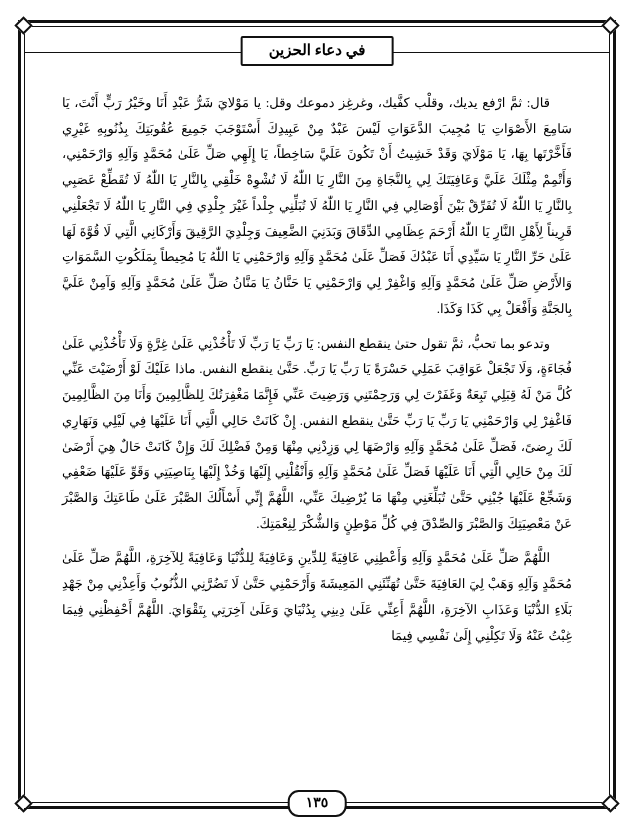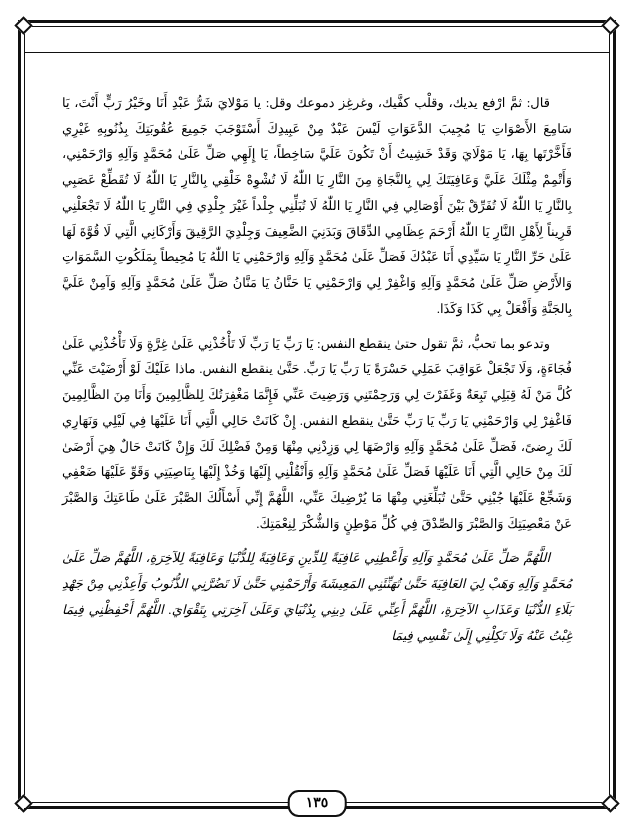--- a/index.html
+++ b/index.html
@@ -112,21 +112,20 @@
     font-size: 13px;
     line-height: 1.98;
     margin: 0 0 9px 0;
     text-indent: 22px;
     word-spacing: 0.5px;
     direction: rtl;
     text-align: justify;
   }
   .para.last {
     margin-bottom: 4px;
-    font-style: italic;
   }
 
   
   .folio {
     position: absolute;
     left: 50%;
     bottom: 14px;
     transform: translateX(-50%);
     border: 2px solid #111111;
     background: #ffffff;
@@ -157,20 +156,23 @@
 
   <div class="corner tl"></div>
   <div class="corner tr"></div>
   <div class="corner bl"></div>
   <div class="corner br"></div>
 
   <div class="header-band">
     <div class="header-rule"></div>
     <div class="tick l"></div>
     <div class="tick r"></div>
+    <div class="header-box">
+      <div class="title">في دعاء الحزين</div>
+    </div>
   </div>
 
   <div class="content">
     <p class="para">قال: ثمَّ ارْفع يديك، وقلْب كفَّيك، وغرغِز دموعك وقل: يا مَوْلايَ شَرُّ عَبْدِ أَنَا وخَيْرُ رَبٍّ أَنْتَ، يَا سَامِعَ الأَصْوَاتِ يَا مُجِيبَ الدَّعَوَاتِ لَيْسَ عَبْدٌ مِنْ عَبِيدِكَ أَسْتَوْجَبَ جَمِيعَ عُقُوبَتِكَ بِذُنُوبِهِ غَيْرِي فَأَخَّرْتَها بِهَا، يَا مَوْلَايَ وَقَدْ خَشِيتُ أَنْ تَكُونَ عَلَيَّ سَاخِطاً، يَا إِلَهِي صَلِّ عَلَىٰ مُحَمَّدٍ وَآلِهِ وَارْحَمْنِي، وَأَتْمِمْ مِثْلَكَ عَلَيَّ وَعَافِيَتَكَ لِي بِالنَّجَاةِ مِنَ النَّارِ يَا اللّٰهُ لَا تُشْوِهْ خَلْقِي بِالنَّارِ يَا اللّٰهُ لَا تُقَطِّعْ عَصَبِي بِالنَّارِ يَا اللّٰهُ لَا تُفَرِّقْ بَيْنَ أَوْصَالِي فِي النَّارِ يَا اللّٰهُ لَا تُبَلِّنِي جِلْداً غَيْرَ جِلْدِي فِي النَّارِ يَا اللّٰهُ لَا تَجْعَلْنِي قَرِيناً لِأَهْلِ النَّارِ يَا اللّٰهُ أَرْحَمَ عِظَامِي الدِّقَاقَ وَبَدَنِيَ الضَّعِيفَ وَجِلْدِيَ الرَّقِيقَ وَأَرْكَانِي الَّتِي لَا قُوَّةَ لَهَا عَلَىٰ حَرِّ النَّارِ يَا سَيِّدِي أَنَا عَبْدُكَ فَصَلِّ عَلَىٰ مُحَمَّدٍ وَآلِهِ وَارْحَمْنِي يَا اللّٰهُ يَا مُحِيطاً بِمَلَكُوتِ السَّمَوَاتِ وَالأَرْضِ صَلِّ عَلَىٰ مُحَمَّدٍ وَآلِهِ وَاغْفِرْ لِي وَارْحَمْنِي يَا حَنَّانُ يَا مَنَّانُ صَلِّ عَلَىٰ مُحَمَّدٍ وَآلِهِ وَآمِنْ عَلَيَّ بِالجَنَّةِ وَأَفْعَلْ بِي كَذَا وَكَذَا.</p>
     <p class="para">وتدعو بما تحبُّ، ثمَّ تقول حتىٰ ينقطع النفس: يَا رَبِّ يَا رَبِّ لَا تَأْخُذْنِي عَلَىٰ غِرَّةٍ وَلَا تَأْخُذْنِي عَلَىٰ فُجَاءَةٍ، وَلَا تَجْعَلْ عَوَاقِبَ عَمَلِي حَسْرَةً يَا رَبِّ يَا رَبِّ. حَتَّىٰ ينقطع النفس. ماذا عَلَيْكَ لَوْ أَرْضَيْتَ عَنِّي كُلَّ مَنْ لَهُ قِبَلِي تَبِعَةٌ وَغَفَرْتَ لِي وَرَحِمْتَنِي وَرَضِيتَ عَنِّي فَإِنَّمَا مَغْفِرَتُكَ لِلظَّالِمِينَ وَأَنَا مِنَ الظَّالِمِينَ فَاغْفِرْ لِي وَارْحَمْنِي يَا رَبِّ يَا رَبِّ حَتَّىٰ ينقطع النفس. إِنْ كَانَتْ حَالِي الَّتِي أَنَا عَلَيْهَا فِي لَيْلِي وَنَهَارِي لَكَ رِضىً، فَصَلِّ عَلَىٰ مُحَمَّدٍ وَآلِهِ وَارْضَهَا لِي وَزِدْنِي مِنْهَا وَمِنْ فَضْلِكَ لَكَ وَإِنْ كَانَتْ حَالٌ هِيَ أَرْضَىٰ لَكَ مِنْ حَالِي الَّتِي أَنَا عَلَيْهَا فَصَلِّ عَلَىٰ مُحَمَّدٍ وَآلِهِ وَأَنْقُلْنِي إِلَيْهَا وَخُذْ إِلَيْهَا بِنَاصِيَتِي وَقَوِّ عَلَيْهَا ضَعْفِي وَشَجِّعْ عَلَيْهَا جُبْنِي حَتَّىٰ تُبَلِّغَنِي مِنْهَا مَا يُرْضِيكَ عَنِّي، اللَّهُمَّ إِنِّي أَسْأَلُكَ الصَّبْرَ عَلَىٰ طَاعَتِكَ وَالصَّبْرَ عَنْ مَعْصِيَتِكَ وَالصَّبْرَ وَالصِّدْقَ فِي كُلِّ مَوْطِنٍ وَالشُّكْرَ لِنِعْمَتِكَ.</p>
     <p class="para last">اللَّهُمَّ صَلِّ عَلَىٰ مُحَمَّدٍ وَآلِهِ وَأَعْطِنِي عَافِيَةً لِلدِّينِ وَعَافِيَةً لِلدُّنْيَا وَعَافِيَةً لِلآخِرَةِ، اللَّهُمَّ صَلِّ عَلَىٰ مُحَمَّدٍ وَآلِهِ وَهَبْ لِيَ العَافِيَةَ حَتَّىٰ تُهَنِّئَنِي المَعِيشَةَ وَأَرْحَمْنِي حَتَّىٰ لَا تَضُرَّنِي الذُّنُوبُ وَأَعِذْنِي مِنْ جَهْدِ بَلَاءِ الدُّنْيَا وَعَذَابِ الآخِرَةِ، اللَّهُمَّ أَعِنِّي عَلَىٰ دِينِي بِدُنْيَايَ وَعَلَىٰ آخِرَتِي بِتَقْوَايَ. اللَّهُمَّ أَحْفِظْنِي فِيمَا غِبْتُ عَنْهُ وَلَا تَكِلْنِي إِلَىٰ نَفْسِي فِيمَا</p>
   </div>
 
   <div class="folio-rule"></div>
   <div class="folio">١٣٥</div>

